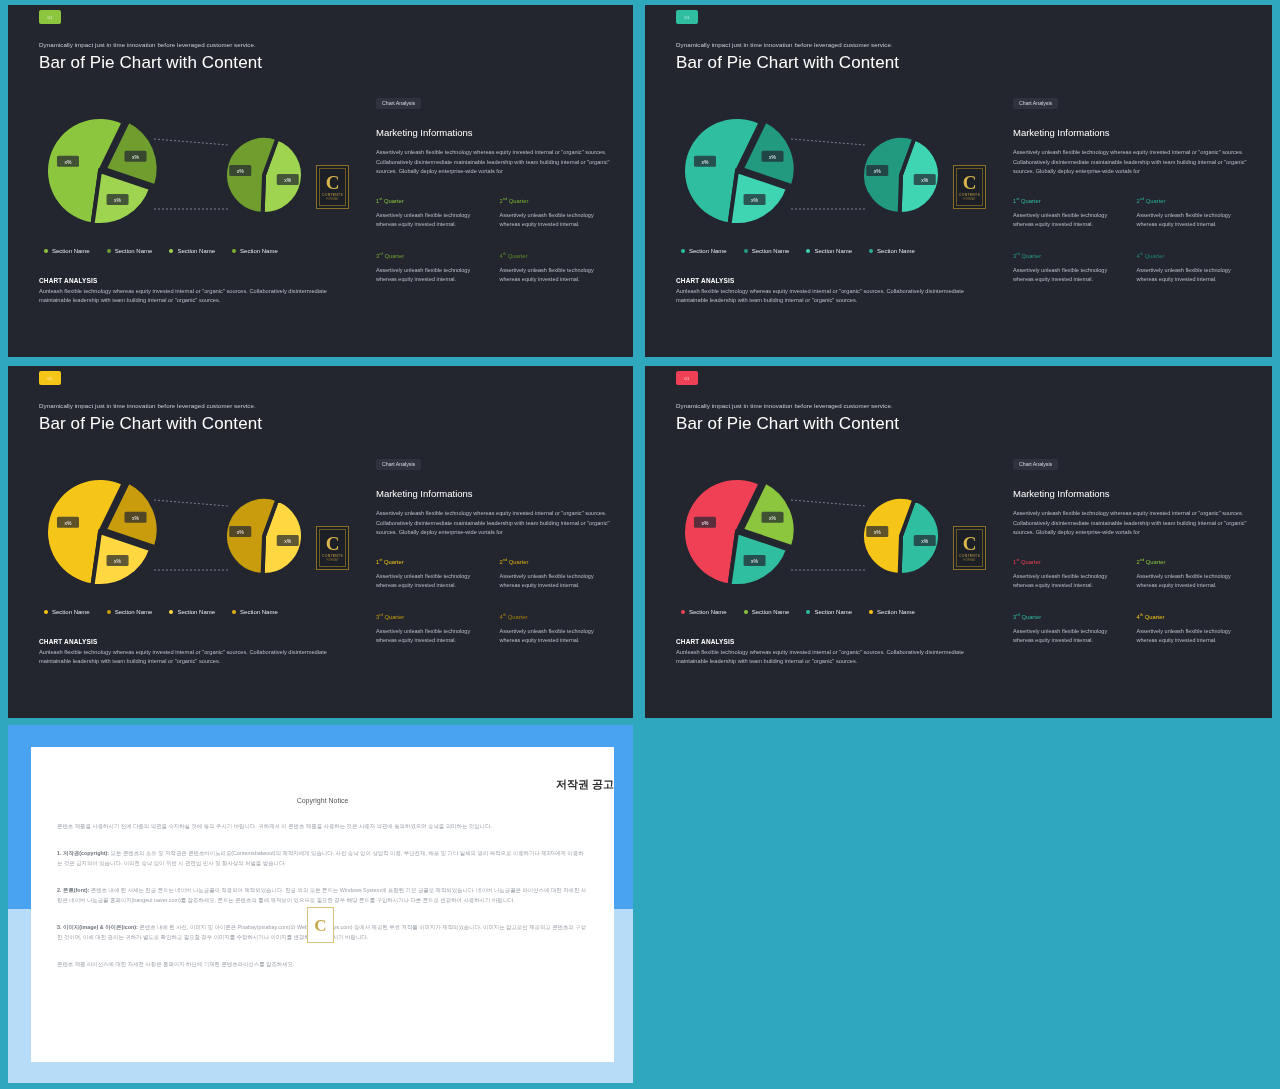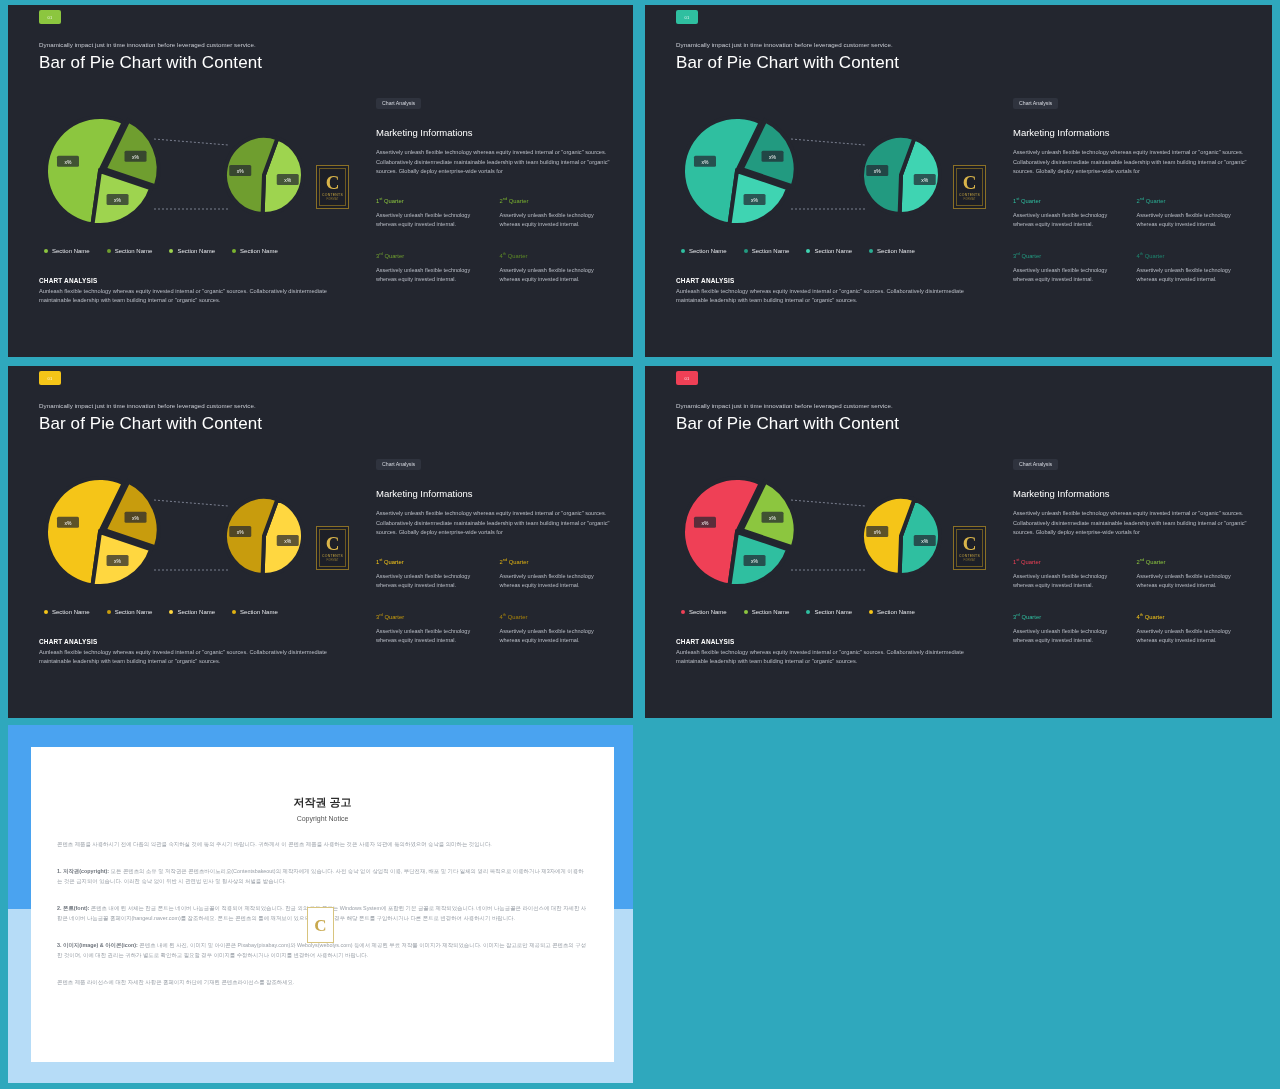--- a/index.html
+++ b/index.html
@@ -97,21 +97,21 @@
 
   
   .copyslide { position: absolute; left: 8px; top: 725px; width: 625px; height: 358px; }
   .cp-frame-outer { position: absolute; inset: 0; background: #4aa3f0; }
   .cp-frame-lower { position: absolute; left: 0; top: 184px; width: 625px; height: 174px; background: #b6dcf7; }
   .cp-page {
     position: absolute; left: 23px; top: 22px;
     width: 583px; height: 315px; background: #ffffff;
   }
   .cp-title {
-    text-align: center; margin-top: 48px;
+    text-align: right; margin-top: 30px;
     font-size: 11px; font-weight: bold; color: #2b2b2b;
   }
   .cp-subtitle { text-align: center; margin-top: 5px; font-size: 7px; color: #555; }
   .cp-text { margin: 17px 26px 0 26px; font-size: 5.4px; color: #9aa0a8; line-height: 1.85; }
   .cp-text.bold-lead b { color: #6d737b; }
   .cp-logo {
     position: absolute; left: 276px; top: 160px;
     width: 27px; height: 36px; border: 1px solid #d8c47e;
     display: flex; align-items: center; justify-content: center;
     background: #fff;

